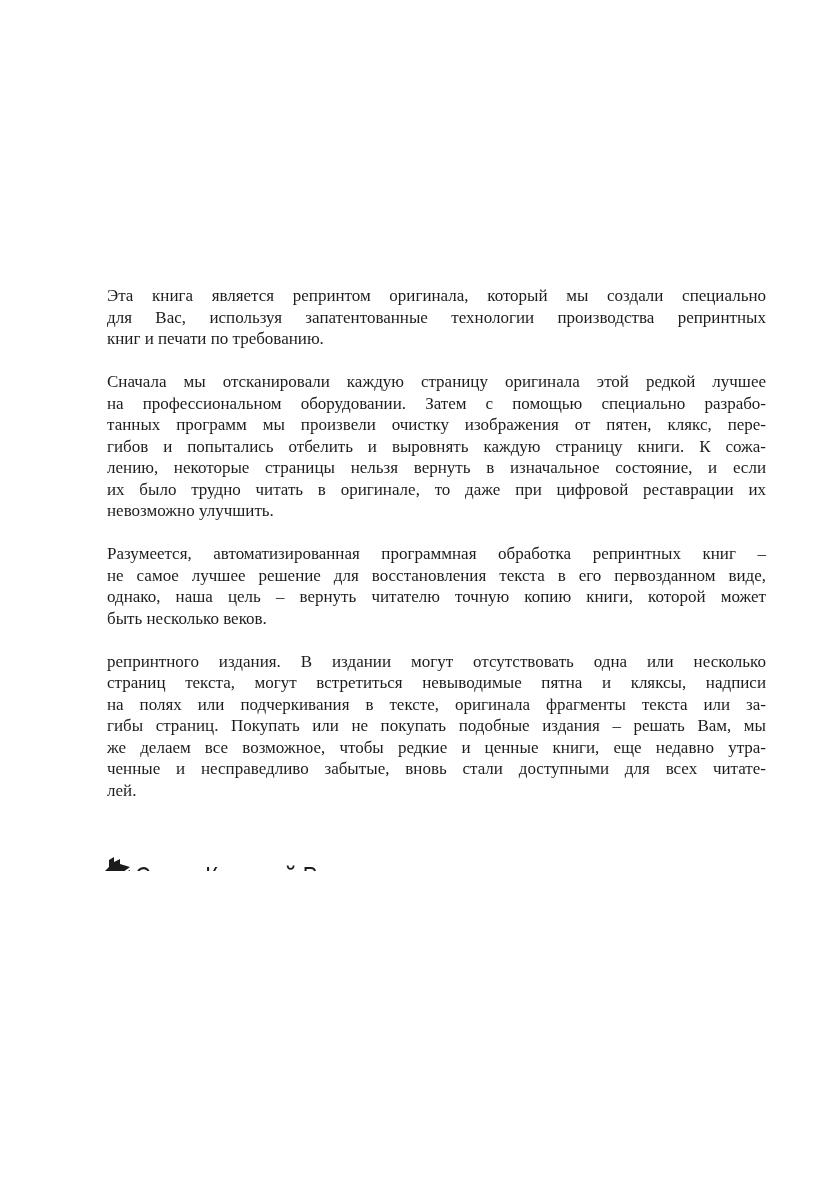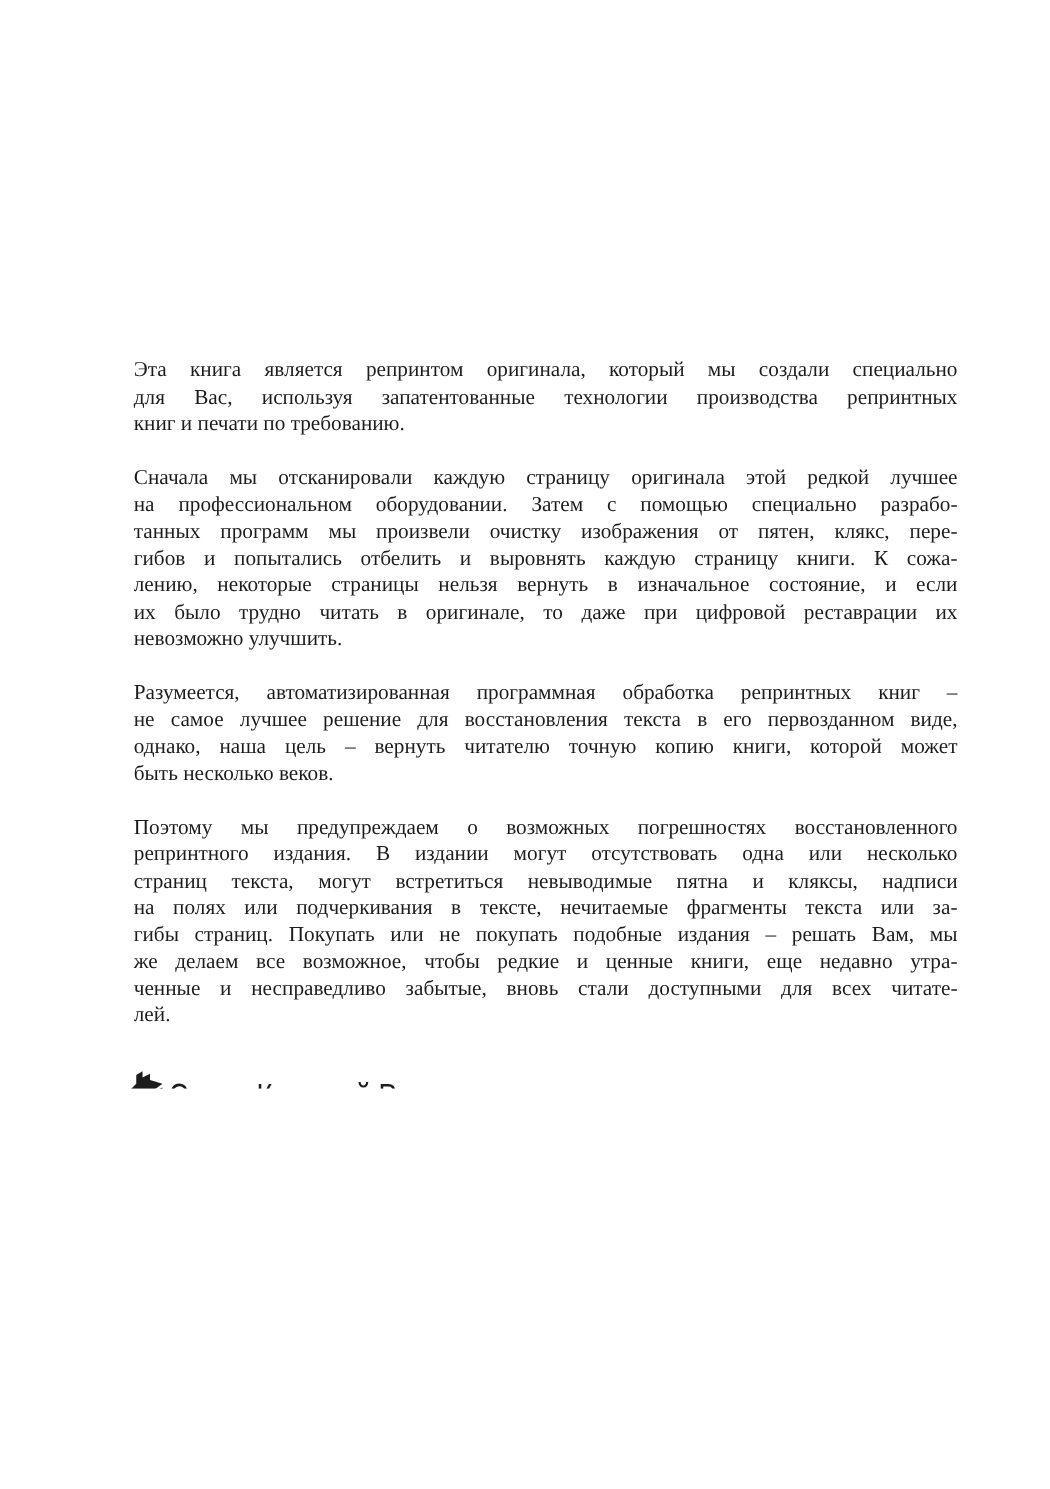--- a/index.html
+++ b/index.html
@@ -97,24 +97,23 @@
         <div class="line">их было трудно читать в оригинале, то даже при цифровой реставрации их</div>
         <div class="line last">невозможно улучшить.</div>
       </div>
       <div class="paragraph">
         <div class="line">Разумеется, автоматизированная программная обработка репринтных книг –</div>
         <div class="line">не самое лучшее решение для восстановления текста в его первозданном виде,</div>
         <div class="line">однако, наша цель – вернуть читателю точную копию книги, которой может</div>
         <div class="line last">быть несколько веков.</div>
       </div>
       <div class="paragraph">
-        <div class="line">Поэтому мы предупреждаем о возможных погрешностях восстановленного</div>
         <div class="line">репринтного издания. В издании могут отсутствовать одна или несколько</div>
         <div class="line">страниц текста, могут встретиться невыводимые пятна и кляксы, надписи</div>
-        <div class="line">на полях или подчеркивания в тексте, нечитаемые фрагменты текста или за-</div>
+        <div class="line">на полях или подчеркивания в тексте, оригинала фрагменты текста или за-</div>
         <div class="line">гибы страниц. Покупать или не покупать подобные издания – решать Вам, мы</div>
         <div class="line">же делаем все возможное, чтобы редкие и ценные книги, еще недавно утра-</div>
         <div class="line">ченные и несправедливо забытые, вновь стали доступными для всех читате-</div>
         <div class="line last">лей.</div>
       </div>
     </div>
 
   <div class="logo">
     <div class="logo-icon-wrap">
       <svg width="33" height="57" viewBox="0 0 33 57" xmlns="http://www.w3.org/2000/svg" aria-hidden="true">

